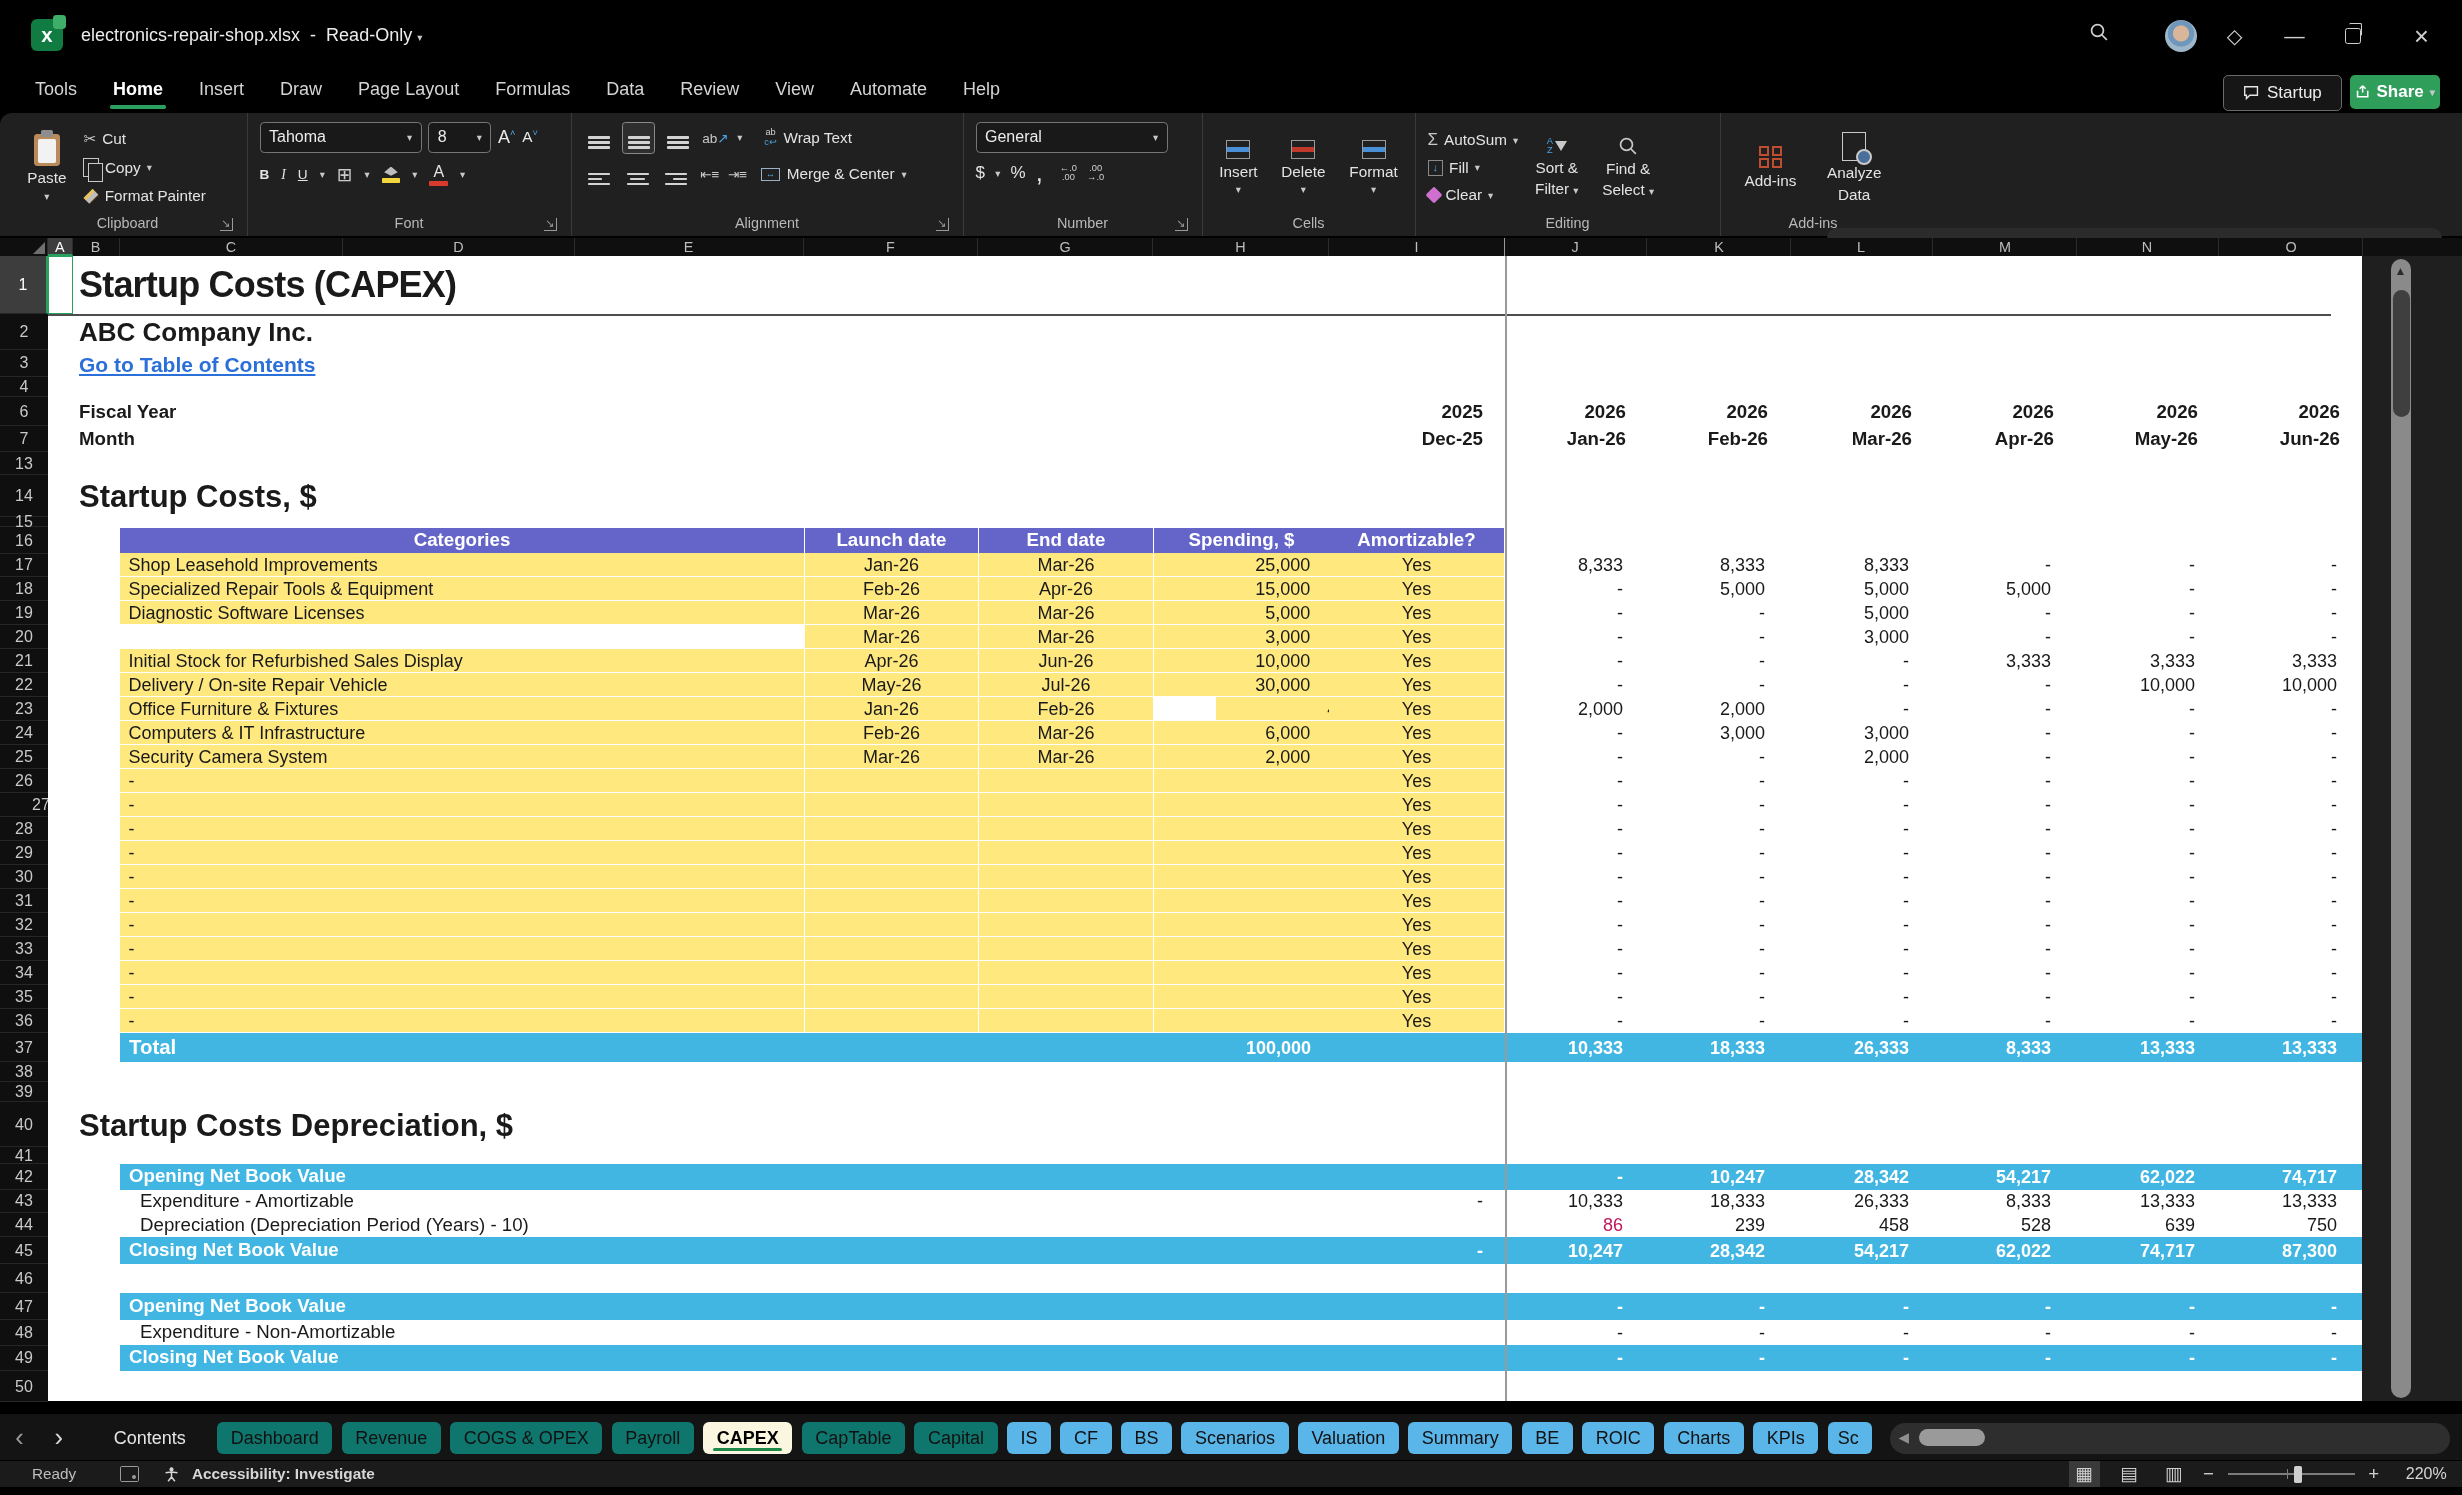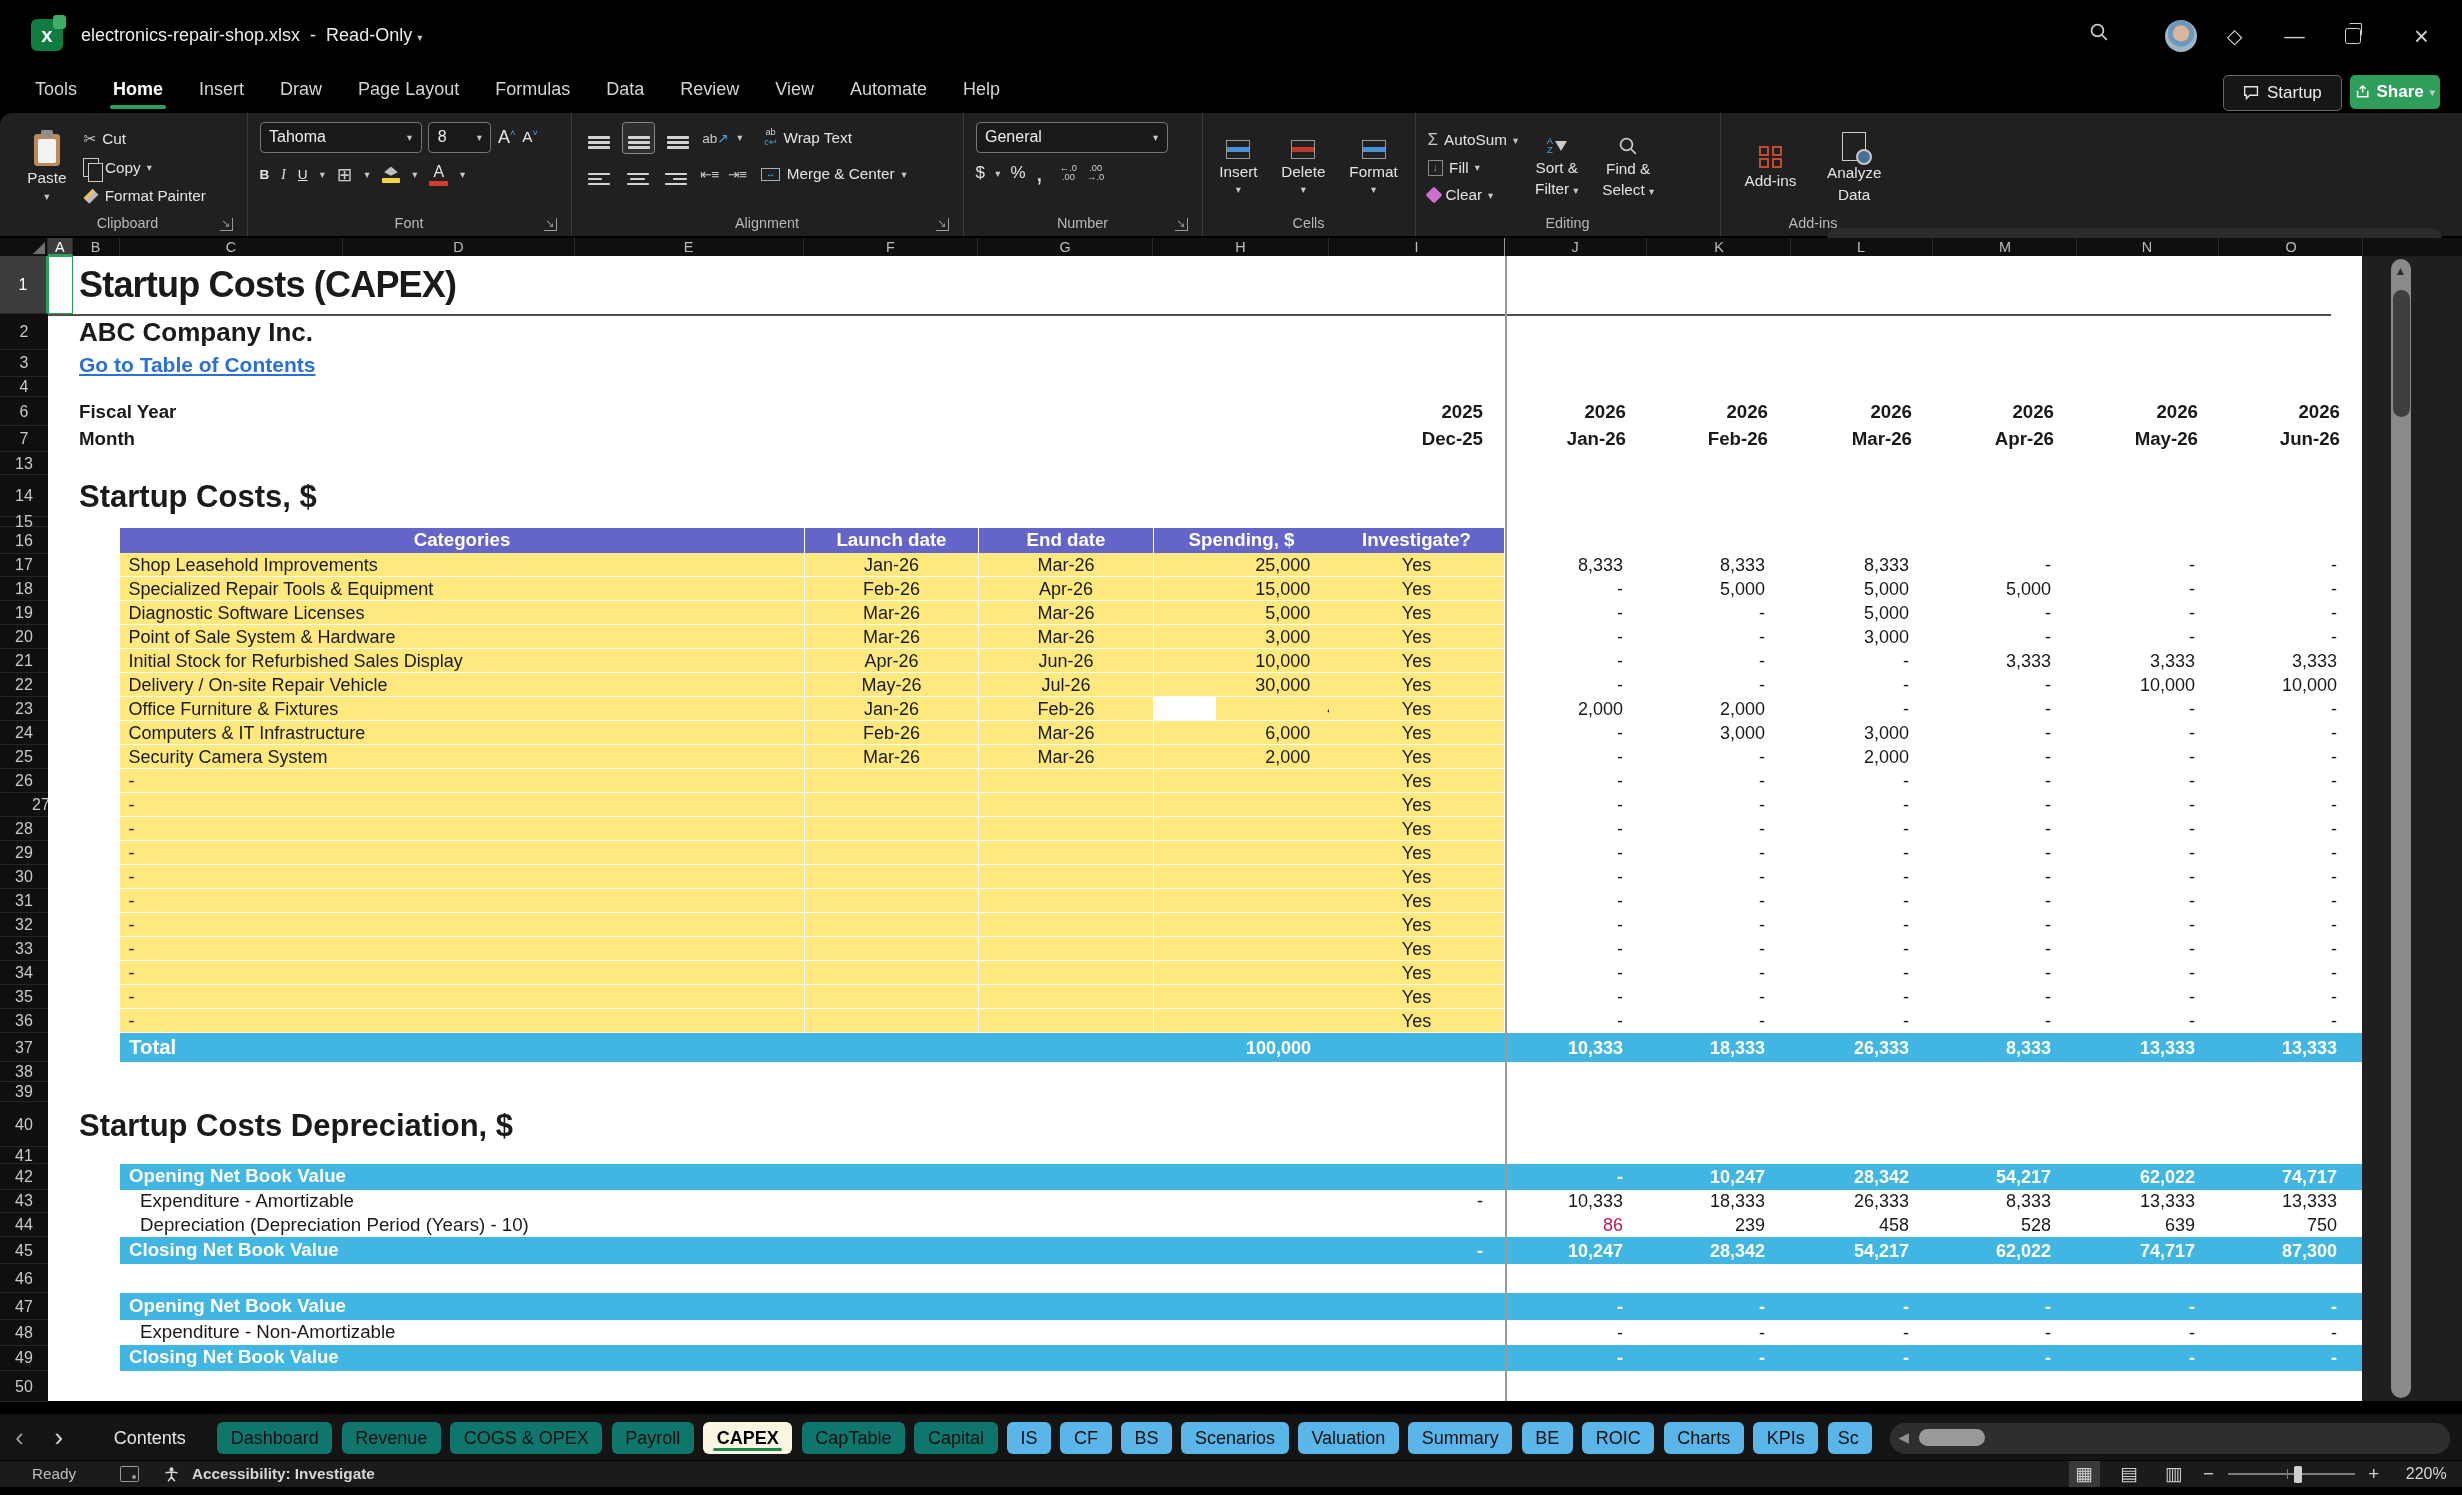--- a/index.html
+++ b/index.html
@@ -479,21 +479,21 @@
     <div class="cell" style="left: 1743px; width: 121px; top: 170px; height: 27px; font-size: 18.7px; font-weight: bold; justify-content: flex-end;">Mar-26</div>
     <div class="cell" style="left: 1886px; width: 120px; top: 170px; height: 27px; font-size: 18.7px; font-weight: bold; justify-content: flex-end;">Apr-26</div>
     <div class="cell" style="left: 2029px; width: 121px; top: 170px; height: 27px; font-size: 18.7px; font-weight: bold; justify-content: flex-end;">May-26</div>
     <div class="cell" style="left: 2172px; width: 120px; top: 170px; height: 27px; font-size: 18.7px; font-weight: bold; justify-content: flex-end;">Jun-26</div>
     <div style="left: 31px; top: 212px; width: 2283px; height: 1.7px; background: rgb(77, 77, 77);"></div>
     <div class="cell" style="left: 31px; width: 679px; top: 219px; height: 42px; font-size: 31px; font-weight: bold;">Startup Costs, $</div>
     <div class="cell purple" style="left: 72px; width: 685px; top: 272px; height: 25.5px; font-size: 18.7px; justify-content: center;">Categories</div>
     <div class="cell purple" style="left: 757px; width: 174px; top: 272px; height: 25.5px; font-size: 18.7px; justify-content: center;">Launch date</div>
     <div class="cell purple" style="left: 931px; width: 175px; top: 272px; height: 25.5px; font-size: 18.7px; justify-content: center;">End date</div>
     <div class="cell purple" style="left: 1106px; width: 176px; top: 272px; height: 25.5px; font-size: 18.7px; justify-content: center;">Spending, $</div>
-    <div class="cell purple" style="left: 1281px; width: 176px; top: 272px; height: 25.5px; font-size: 18.7px; justify-content: center;">Investigate?</div>
+    <div class="cell purple" style="left: 1281px; width: 176px; top: 272px; height: 25.5px; font-size: 18.7px; justify-content: center;">Amortizable?</div>
     <div class="cell yellow" style="left: 72px; width: 685px; top: 297px; height: 24px; padding-left: 8.5px;">Shop Leasehold Improvements</div>
     <div class="cell yellow" style="left: 757px; width: 174px; top: 297px; height: 24px; justify-content: center;">Jan-26</div>
     <div class="cell yellow" style="left: 931px; width: 175px; top: 297px; height: 24px; justify-content: center;">Mar-26</div>
     <div class="cell yellow" style="left: 1106px; width: 176px; top: 297px; height: 24px; justify-content: flex-end; padding-right: 18.7px;">25,000</div>
     <div class="cell yellow" style="left: 1281px; width: 176px; top: 297px; height: 24px; justify-content: center;">Yes</div>
     <div class="cell" style="left: 1457px; width: 118px; top: 297px; height: 24px; justify-content: flex-end;">8,333</div>
     <div class="cell" style="left: 1600px; width: 117px; top: 297px; height: 24px; justify-content: flex-end;">8,333</div>
     <div class="cell" style="left: 1743px; width: 118px; top: 297px; height: 24px; justify-content: flex-end;">8,333</div>
     <div class="cell" style="left: 1886px; width: 117px; top: 297px; height: 24px; justify-content: flex-end;">-</div>
     <div class="cell" style="left: 2029px; width: 118px; top: 297px; height: 24px; justify-content: flex-end;">-</div>
@@ -513,21 +513,20 @@
     <div class="cell yellow" style="left: 757px; width: 174px; top: 345px; height: 24px; justify-content: center;">Mar-26</div>
     <div class="cell yellow" style="left: 931px; width: 175px; top: 345px; height: 24px; justify-content: center;">Mar-26</div>
     <div class="cell yellow" style="left: 1106px; width: 176px; top: 345px; height: 24px; justify-content: flex-end; padding-right: 18.7px;">5,000</div>
     <div class="cell yellow" style="left: 1281px; width: 176px; top: 345px; height: 24px; justify-content: center;">Yes</div>
     <div class="cell" style="left: 1457px; width: 118px; top: 345px; height: 24px; justify-content: flex-end;">-</div>
     <div class="cell" style="left: 1600px; width: 117px; top: 345px; height: 24px; justify-content: flex-end;">-</div>
     <div class="cell" style="left: 1743px; width: 118px; top: 345px; height: 24px; justify-content: flex-end;">5,000</div>
     <div class="cell" style="left: 1886px; width: 117px; top: 345px; height: 24px; justify-content: flex-end;">-</div>
     <div class="cell" style="left: 2029px; width: 118px; top: 345px; height: 24px; justify-content: flex-end;">-</div>
     <div class="cell" style="left: 2172px; width: 117px; top: 345px; height: 24px; justify-content: flex-end;">-</div>
-    <div class="cell yellow" style="left: 72px; width: 685px; top: 369px; height: 24px; padding-left: 8.5px;">Point of Sale System &amp; Hardware</div>
     <div class="cell yellow" style="left: 757px; width: 174px; top: 369px; height: 24px; justify-content: center;">Mar-26</div>
     <div class="cell yellow" style="left: 931px; width: 175px; top: 369px; height: 24px; justify-content: center;">Mar-26</div>
     <div class="cell yellow" style="left: 1106px; width: 176px; top: 369px; height: 24px; justify-content: flex-end; padding-right: 18.7px;">3,000</div>
     <div class="cell yellow" style="left: 1281px; width: 176px; top: 369px; height: 24px; justify-content: center;">Yes</div>
     <div class="cell" style="left: 1457px; width: 118px; top: 369px; height: 24px; justify-content: flex-end;">-</div>
     <div class="cell" style="left: 1600px; width: 117px; top: 369px; height: 24px; justify-content: flex-end;">-</div>
     <div class="cell" style="left: 1743px; width: 118px; top: 369px; height: 24px; justify-content: flex-end;">3,000</div>
     <div class="cell" style="left: 1886px; width: 117px; top: 369px; height: 24px; justify-content: flex-end;">-</div>
     <div class="cell" style="left: 2029px; width: 118px; top: 369px; height: 24px; justify-content: flex-end;">-</div>
     <div class="cell" style="left: 2172px; width: 117px; top: 369px; height: 24px; justify-content: flex-end;">-</div>

